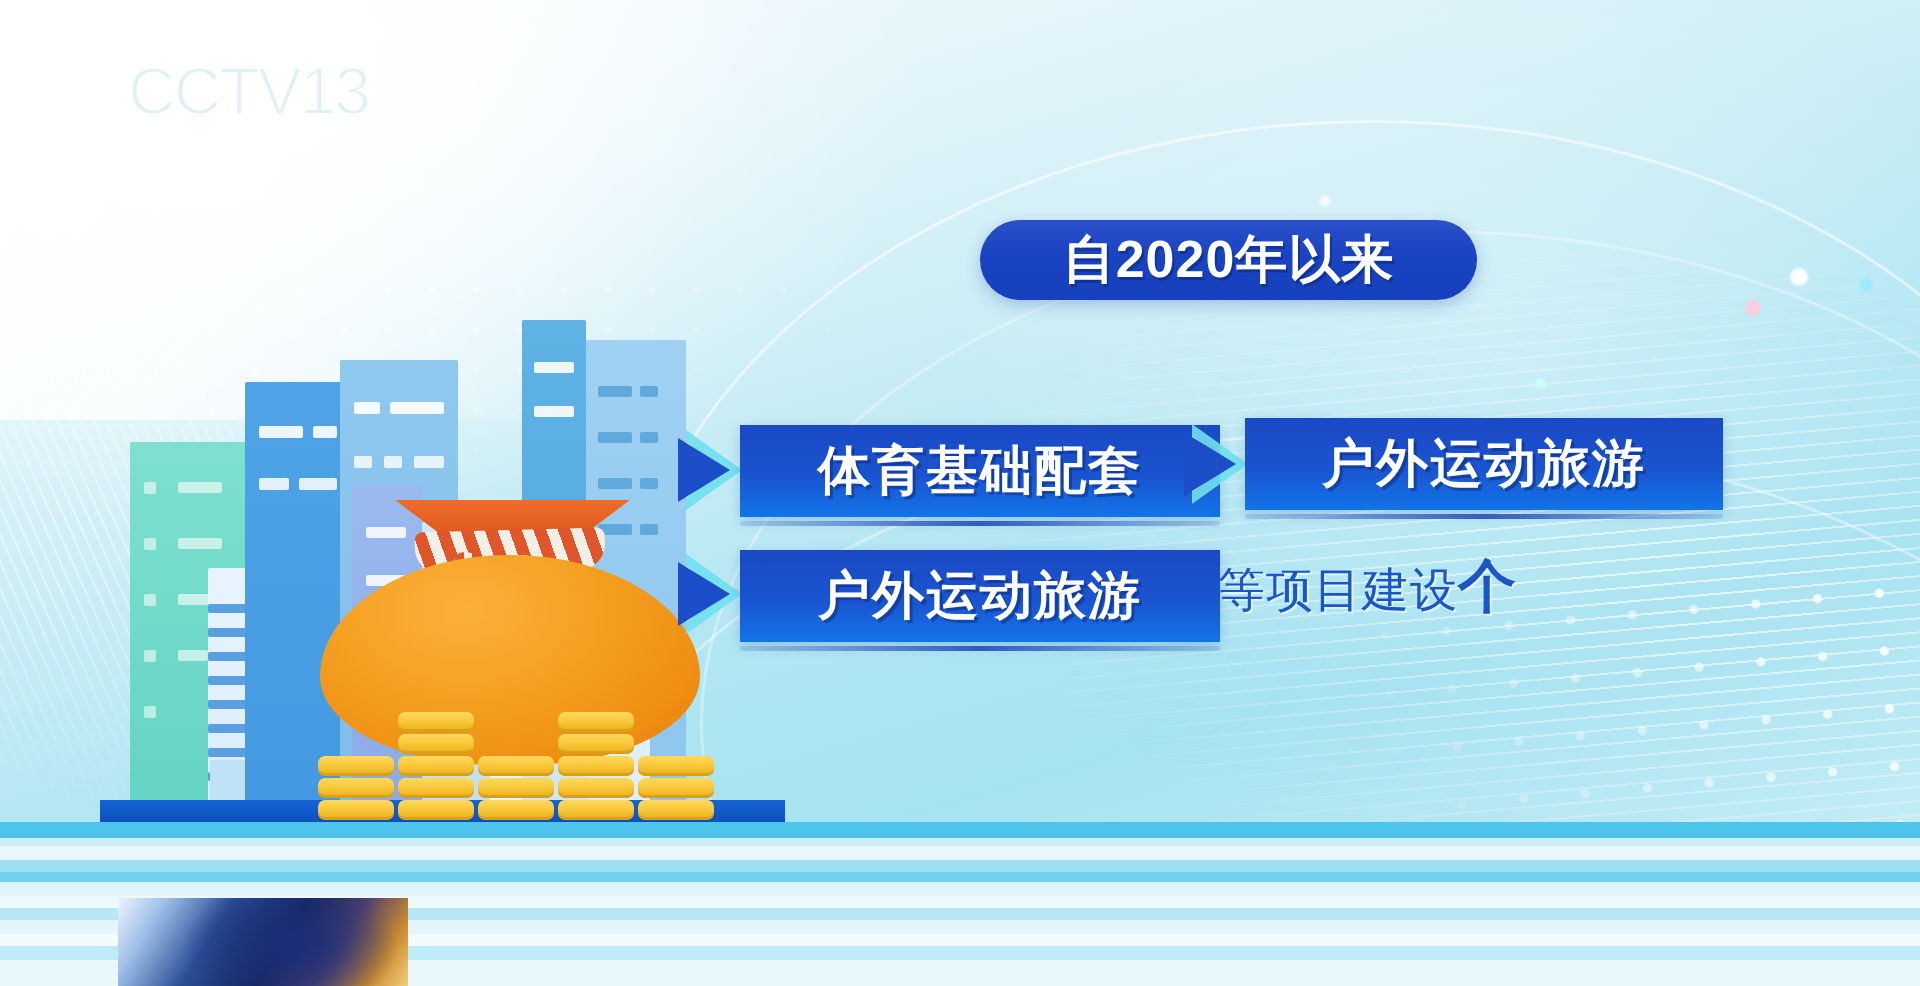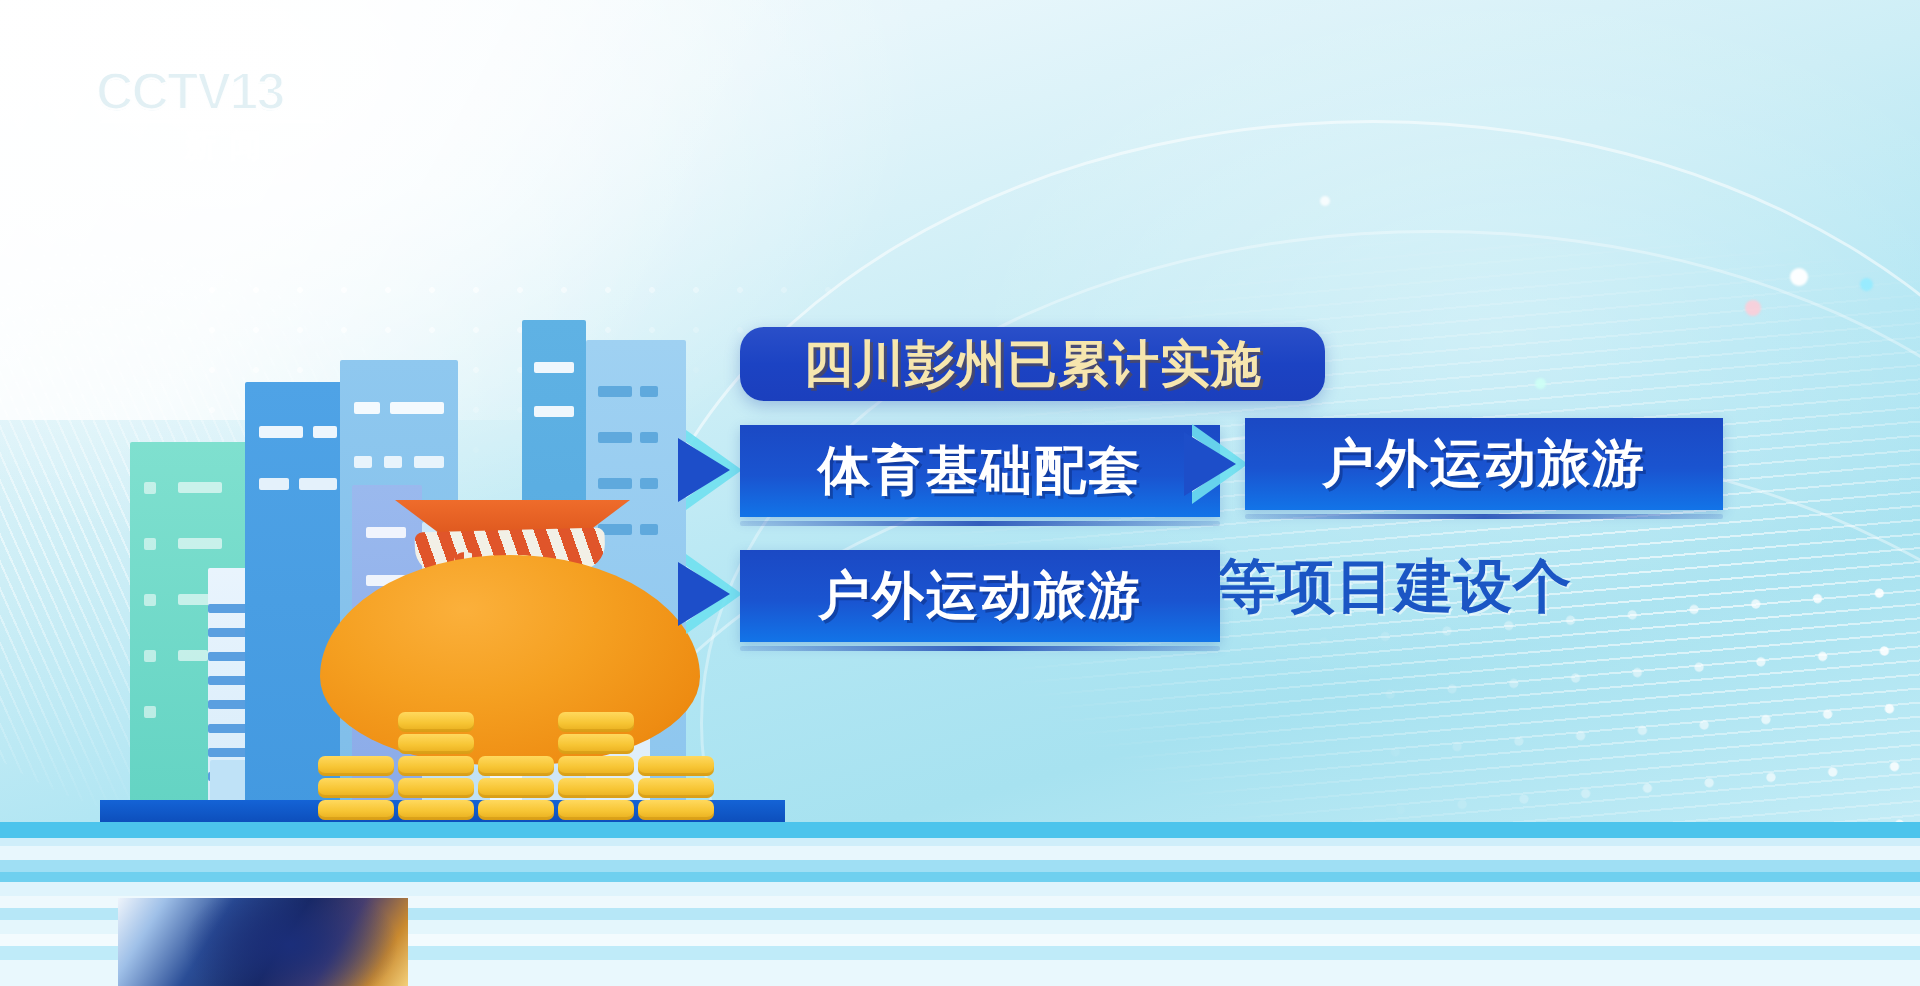--- a/index.html
+++ b/index.html
@@ -56,24 +56,25 @@
     transform:rotate(-5deg);
     -webkit-mask-image:linear-gradient(250deg,#000 10%,transparent 80%);
             mask-image:linear-gradient(250deg,#000 10%,transparent 80%);
     pointer-events:none;
   }
   .spark{position:absolute;border-radius:50%;pointer-events:none;filter:blur(1px);}
 
   
   #logo{position:absolute;left:96px;top:58px;width:268px;height:112px;opacity:.55;}
   #logo .lg-txt{
-    font-size:52px;font-weight:bold;letter-spacing:-2px;color:rgba(255,255,255,.0);
+    font-size:66px;font-weight:normal;letter-spacing:-2px;color:rgba(255,255,255,.0);
     -webkit-text-stroke:2.2px rgba(255,255,255,.95);
     text-shadow:0 1px 0 rgba(150,200,215,.5);
     line-height:66px;
+    margin-left:32px;
   }
   #logo .lg-sub{
     margin-top:2px;text-align:center;font-size:31px;font-weight:bold;letter-spacing:14px;
     color:rgba(255,255,255,0);-webkit-text-stroke:1.6px rgba(255,255,255,.92);
   }
   #logo .lg-rule{height:3px;background:rgba(255,255,255,.85);border-radius:2px;margin:-4px 0 2px 4px;width:225px;}
 
   
   #city{position:absolute;left:90px;top:300px;width:720px;height:520px;}
   .bld{position:absolute;bottom:0;border-radius:2px;}
@@ -149,21 +150,21 @@
     border-left:40px solid #dff6fb;
   }
   #arrow-outdoor{left:672px;top:430px;}
   #arrow-sports {left:1178px;top:424px;}
   #arrow-culture{left:672px;top:554px;}
 
   #tally{
     position:absolute;left:1218px;top:548px;width:640px;height:96px;
     display:flex;align-items:baseline;
   }
-  #tally .lead{font-size:58px;font-weight:bold;color:#1b56c4;letter-spacing:1px;
+  #tally .lead{font-size:47px;font-weight:normal;color:#1b56c4;letter-spacing:1px;
     text-shadow:2px 2px 0 rgba(255,255,255,.55);}
   #tally .num{font-size:92px;font-weight:bold;color:#1b56c4;letter-spacing:-1px;
     text-shadow:2px 3px 0 rgba(255,255,255,.55);margin:0 2px 0 6px;line-height:.9;}
   #tally .unit{font-size:58px;font-weight:bold;color:#1b56c4;
     text-shadow:2px 2px 0 rgba(255,255,255,.55);}
 
   
   #lower{position:absolute;left:0;top:822px;width:1920px;height:164px;overflow:hidden;}
   .lstripe{position:absolute;left:0;width:1920px;}
   #bug{position:absolute;left:118px;top:898px;width:290px;height:88px;overflow:hidden;
@@ -301,24 +302,24 @@
   <div class="coin" style="left:558px;top:712px;width:76px;height:20px;"></div>
   <div class="coin" style="left:558px;top:734px;width:76px;height:20px;"></div>
   <div class="coin" style="left:558px;top:756px;width:76px;height:20px;"></div>
   <div class="coin" style="left:558px;top:778px;width:76px;height:20px;"></div>
   <div class="coin" style="left:558px;top:800px;width:76px;height:20px;"></div>
 
   <div class="coin" style="left:638px;top:756px;width:76px;height:20px;"></div>
   <div class="coin" style="left:638px;top:778px;width:76px;height:20px;"></div>
   <div class="coin" style="left:638px;top:800px;width:76px;height:20px;"></div>
 
-
-  <div class="pill" id="banner-subject">
-    <span class="t">四川彭州已累计实施</span>
-  </div>
+  <div class="pill" id="banner-date">
+    <span class="t">自2020年以来</span>
+  </div>
+
 
   <div class="arrow" id="arrow-outdoor">
     <span class="chev"></span>
       <span class="chev-in"></span>
       <span class="tri"></span>
   </div>
   <div class="rowbox" id="box-outdoor">
     <span class="t">体育基础配套</span>
   </div>
 

